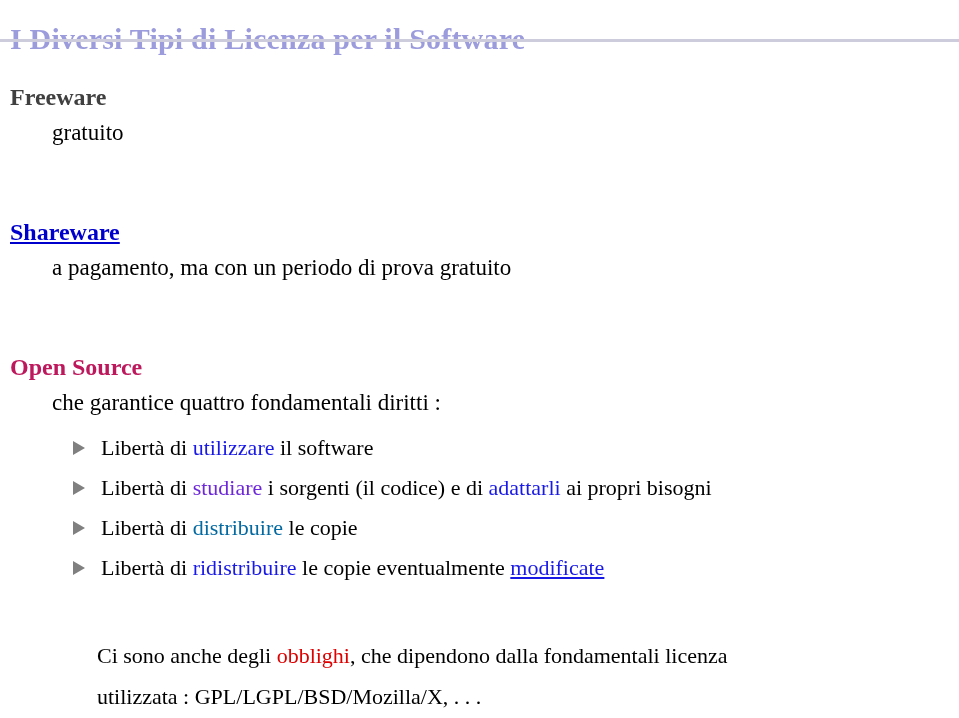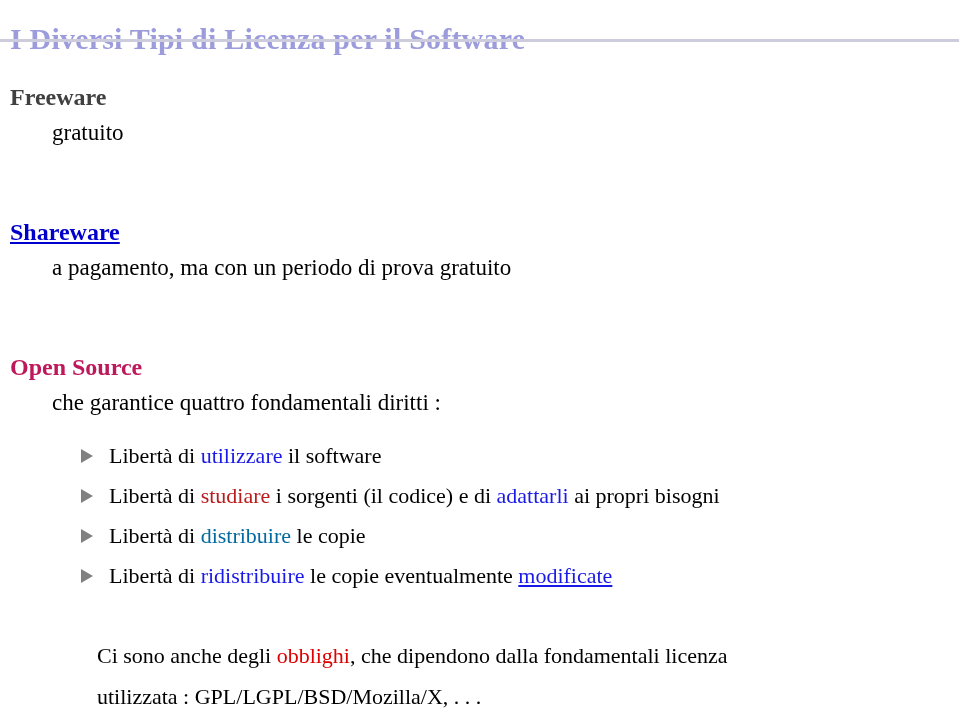--- a/index.html
+++ b/index.html
@@ -66,21 +66,21 @@
     white-space: nowrap;
     line-height: 1.15;
   }
 
   
   .bullet-list {
     position: absolute;
     left: 0;
     top: 428px;
     width: 758px;
-    margin: 8px;
+    margin: 0;
     padding: 0;
     list-style: none;
   }
   .bullet-item {
     position: relative;
     height: 40px;
     padding-left: 101px;
     font-size: 22px;
     line-height: 40px;
     white-space: nowrap;
@@ -139,21 +139,21 @@
     <div class="section-body">che garantice quattro fondamentali diritti :</div>
   </div>
 
   <ul class="bullet-list">
     <li class="bullet-item">
       <span class="bullet-marker" style="border-left-color: rgb(128, 128, 128);"></span>
       <span class="bullet-text"><span>Libertà di </span><span class="kw" style="color: rgb(26, 26, 230);">utilizzare</span><span> il software</span></span>
     </li>
     <li class="bullet-item">
       <span class="bullet-marker" style="border-left-color: rgb(128, 128, 128);"></span>
-      <span class="bullet-text"><span>Libertà di </span><span class="kw" style="color: #b91c1c;">studiare</span><span> i sorgenti (il codice) e di </span><span class="kw" style="color: rgb(26, 26, 230);">adattarli</span><span> ai propri bisogni</span></span>
+      <span class="bullet-text"><span>Libertà di </span><span class="kw" style="color: #6d28d9;">studiare</span><span> i sorgenti (il codice) e di </span><span class="kw" style="color: rgb(26, 26, 230);">adattarli</span><span> ai propri bisogni</span></span>
     </li>
     <li class="bullet-item">
       <span class="bullet-marker" style="border-left-color: rgb(128, 128, 128);"></span>
       <span class="bullet-text"><span>Libertà di </span><span class="kw" style="color: #0369a1;">distribuire</span><span> le copie</span></span>
     </li>
     <li class="bullet-item">
       <span class="bullet-marker" style="border-left-color: rgb(128, 128, 128);"></span>
       <span class="bullet-text"><span>Libertà di </span><span class="kw" style="color: rgb(26, 26, 230);">ridistribuire</span><span> le copie eventualmente </span><span class="kw" style="color: rgb(26, 26, 230); text-decoration: underline;">modificate</span></span>
     </li>
   </ul>

